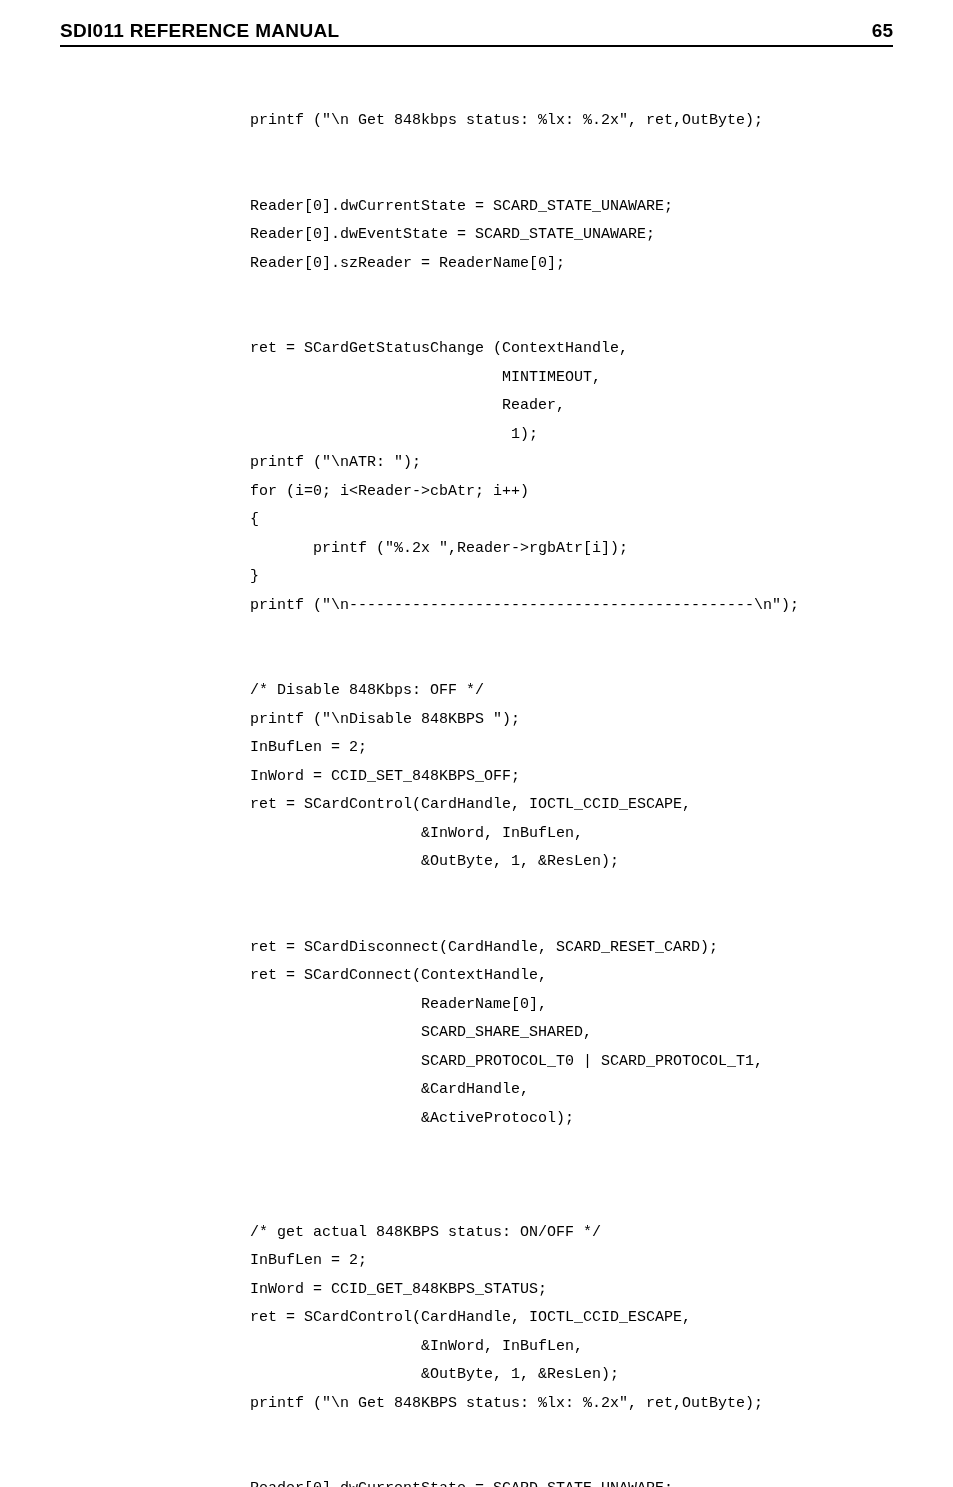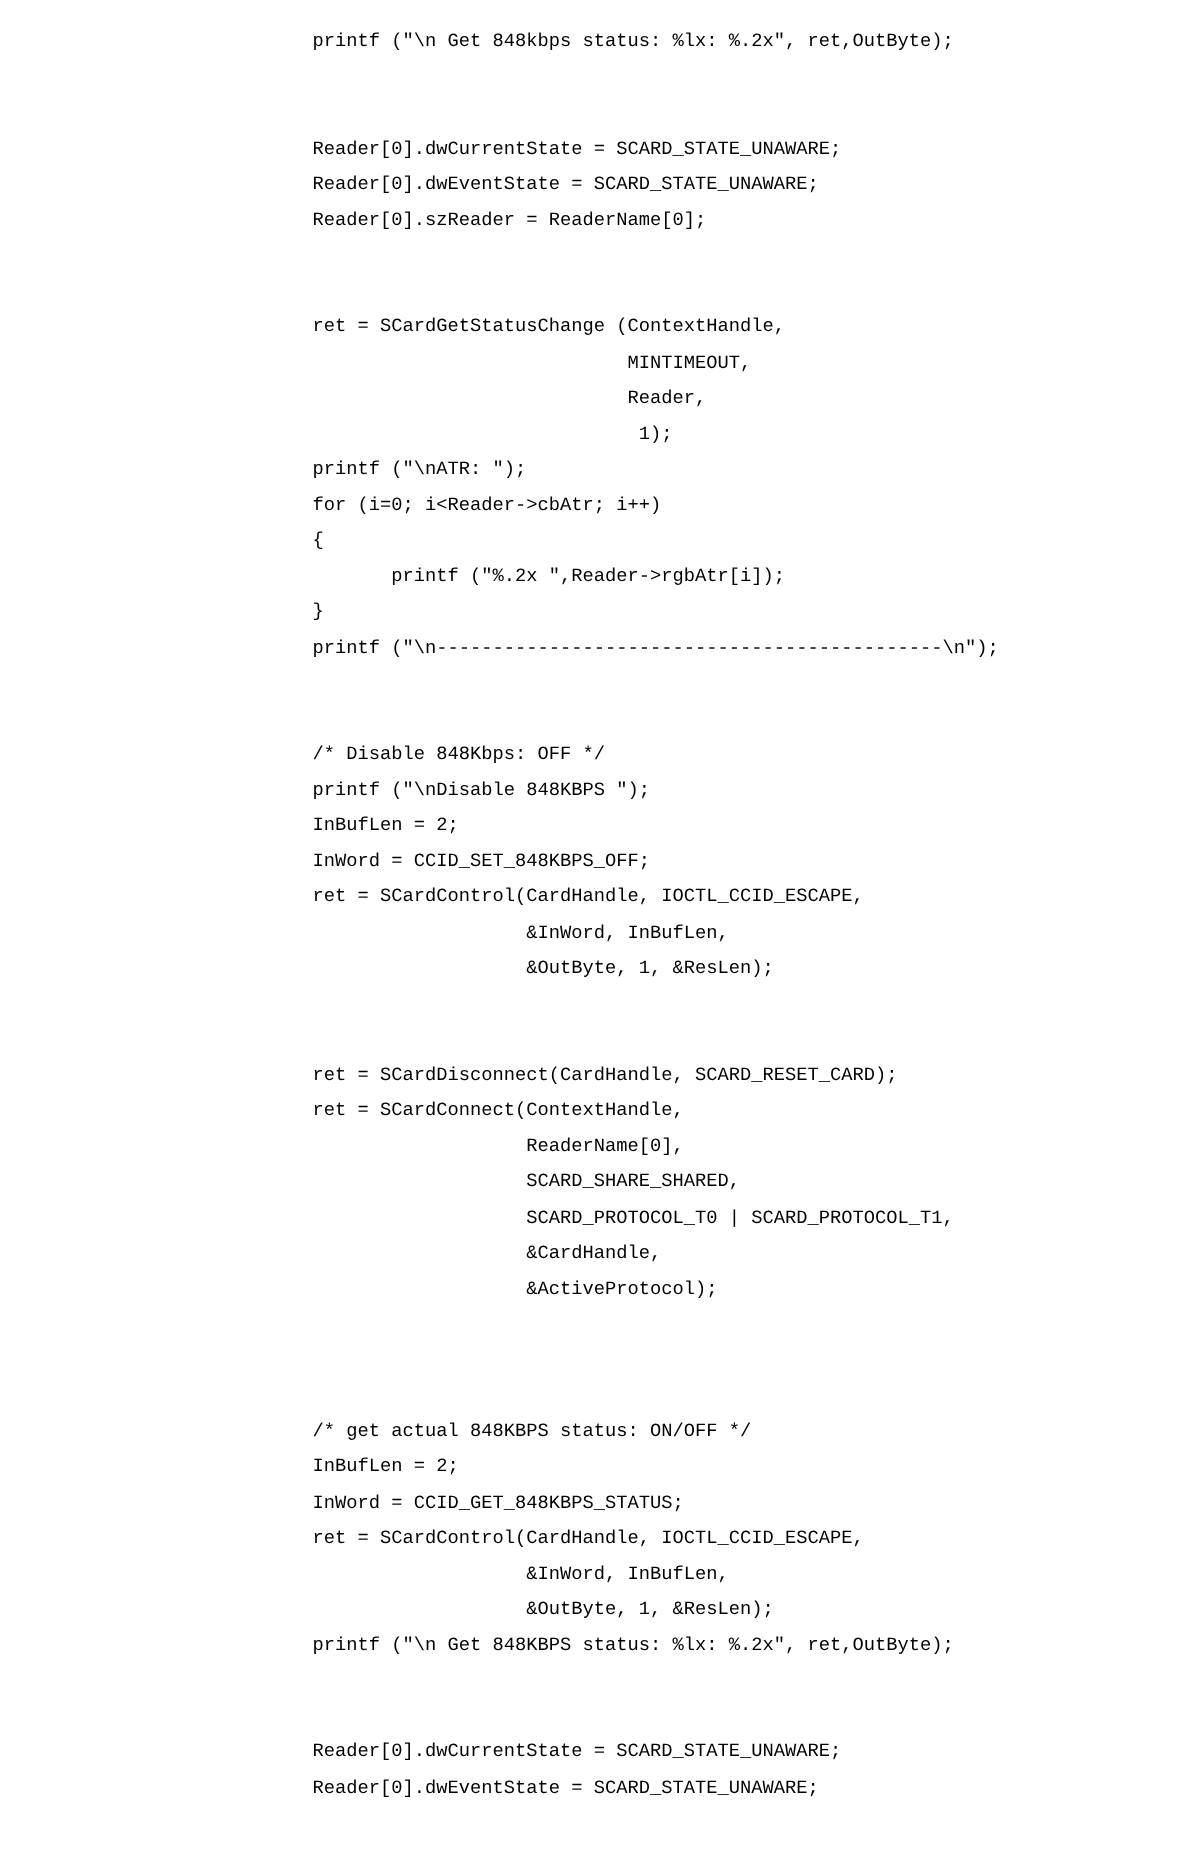--- a/index.html
+++ b/index.html
@@ -41,20 +41,27 @@
     line-height: 28.5px;
     white-space: pre;
     margin: 0;
     padding-left: 190px;
   }
 </style>
 </head>
 <body>
 
 <div class="page">
+  <div class="header-line">
+    <span class="header-title">
+      <span>SDI011 R</span><span class="sc">EFERENCE</span>
+      <span>M</span><span class="sc">ANUAL</span>
+    </span>
+    <span class="header-page">65</span>
+  </div>
 
   <pre class="code">printf ("\n Get 848kbps status: %lx: %.2x", ret,OutByte);
 
 
 Reader[0].dwCurrentState = SCARD_STATE_UNAWARE;
 Reader[0].dwEventState = SCARD_STATE_UNAWARE;
 Reader[0].szReader = ReaderName[0];
 
 
 ret = SCardGetStatusChange (ContextHandle,

